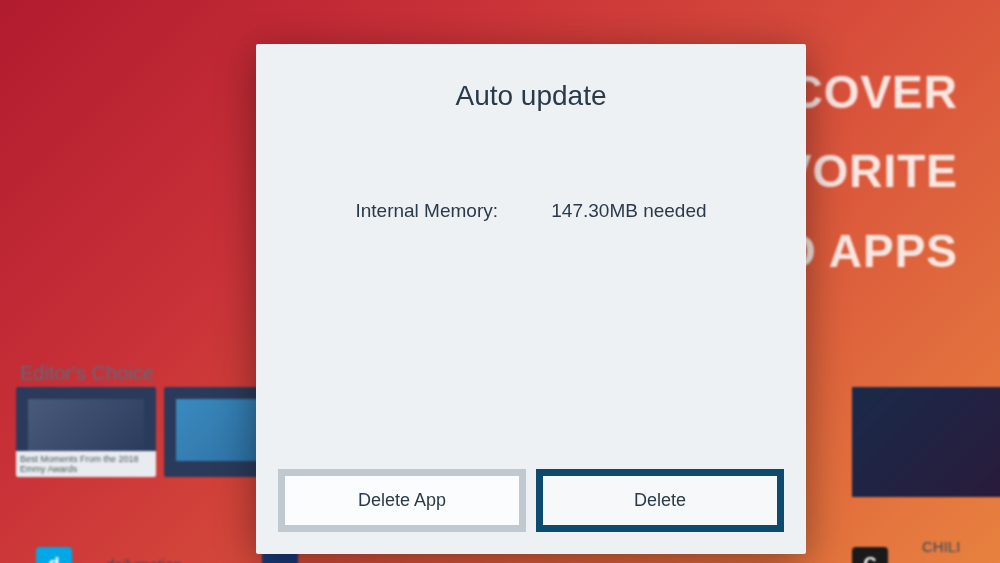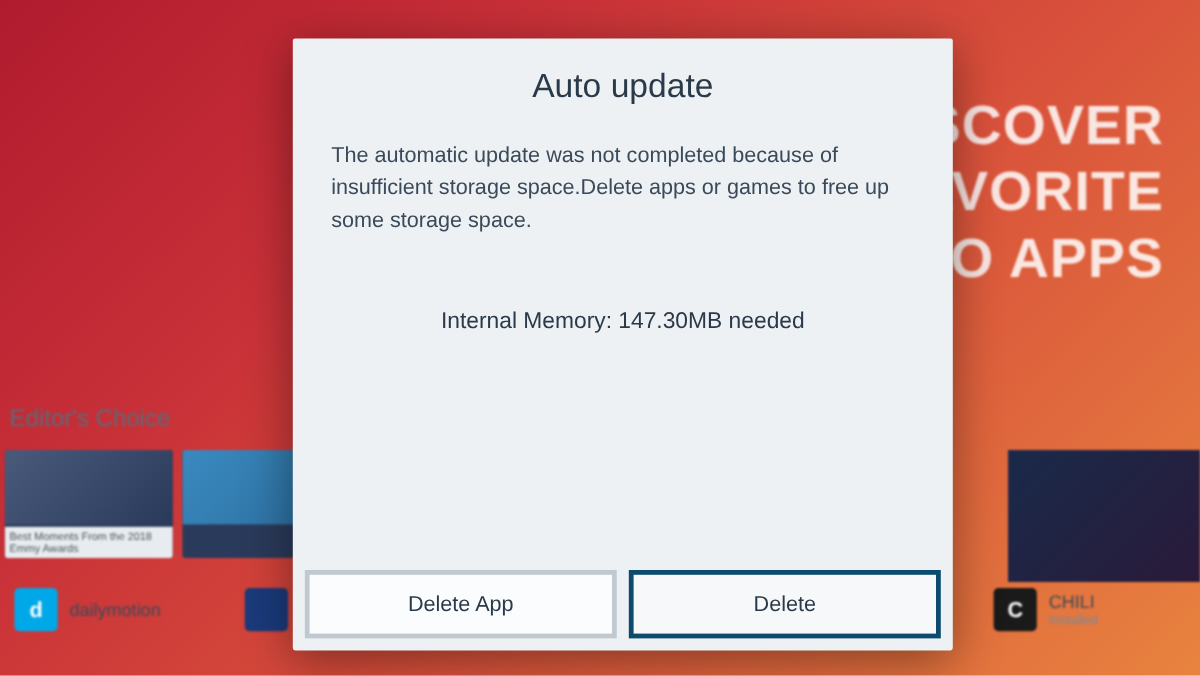--- a/index.html
+++ b/index.html
@@ -1,17 +1,17 @@
 <!DOCTYPE html>
 <html><head>
   <meta charset="utf-8">
   <style>
     * {
       margin: 0;
-      padding: 0;
+      padding: 12px;
       box-sizing: border-box;
     }
     
     body {
       width: 1000px;
       height: 563px;
       overflow: hidden;
       font-family: -apple-system, BlinkMacSystemFont, "Segoe UI", Arial, sans-serif;
       position: relative;
       background: linear-gradient(135deg, #b01b2e 0%, #c93138 30%, #d9523b 60%, #e8833f 100%);
@@ -181,35 +181,35 @@
       font-size: 18px;
       color: #3a4a5a;
       line-height: 1.5;
       font-weight: 400;
     }
     
     .memory-info {
       text-align: center;
       font-size: 19px;
       color: #2a3a4a;
-      margin-top: 60px;
+      margin-top: 48px;
       font-weight: 500;
     }
     
     .modal-buttons {
       display: flex;
       gap: 10px;
       padding: 10px;
     }
     
     .modal-btn {
       flex: 1;
       padding: 14px;
       background: #f6f8fa;
-      border: 4px solid #0c4a6e;
+      border: 7px solid #0c4a6e;
       font-size: 18px;
       color: #2a3a4a;
       cursor: pointer;
       font-family: inherit;
     }
     
     .modal-btn:first-child {
       background: #fafcfe;
       border-color: #c0c8d0;
     }
@@ -257,21 +257,20 @@
         <span class="app-name">CHILI</span>
         <span class="app-status">Installed</span>
       </div>
     </div>
   </div>
 </div>
 
 <div class="modal">
   <div class="modal-title">Auto update</div>
   <div class="modal-body">
-    <div class="modal-message">The automatic update was not completed because of insufficient storage space.Delete apps or games to free up some storage space.</div>
     <div class="memory-info">
       <span>Internal Memory:</span>
       <span> </span>
       <span>147.30MB needed</span>
     </div>
   </div>
   <div class="modal-buttons">
     <button class="modal-btn">Delete App</button>
     <button class="modal-btn">Delete</button>
   </div>

